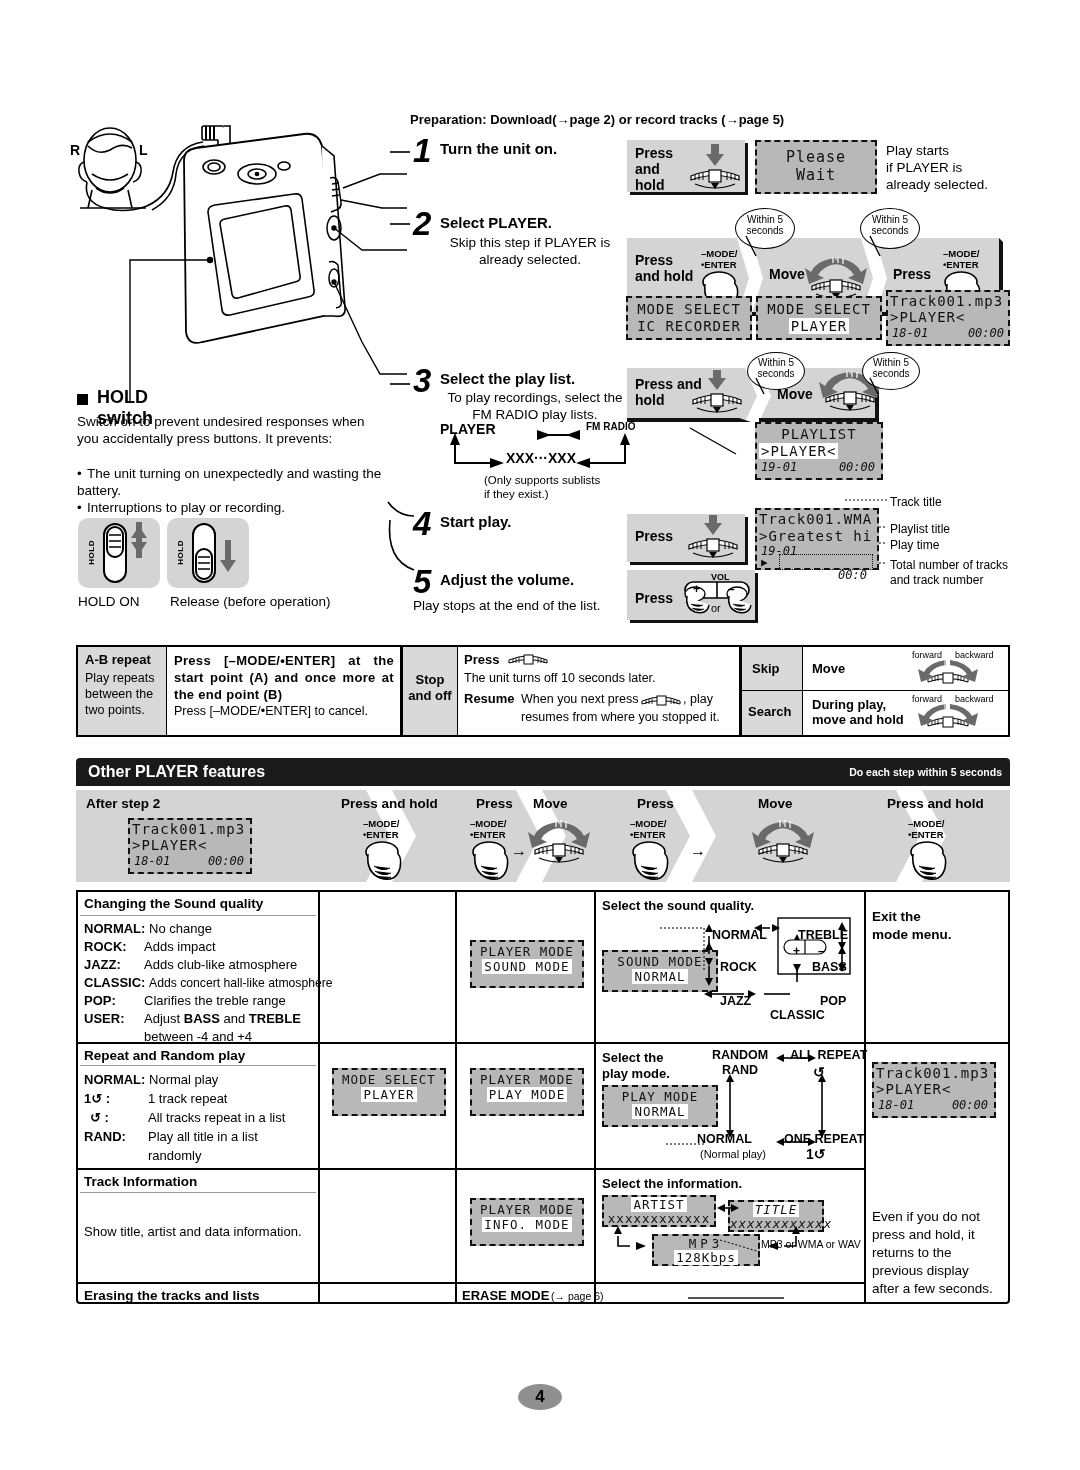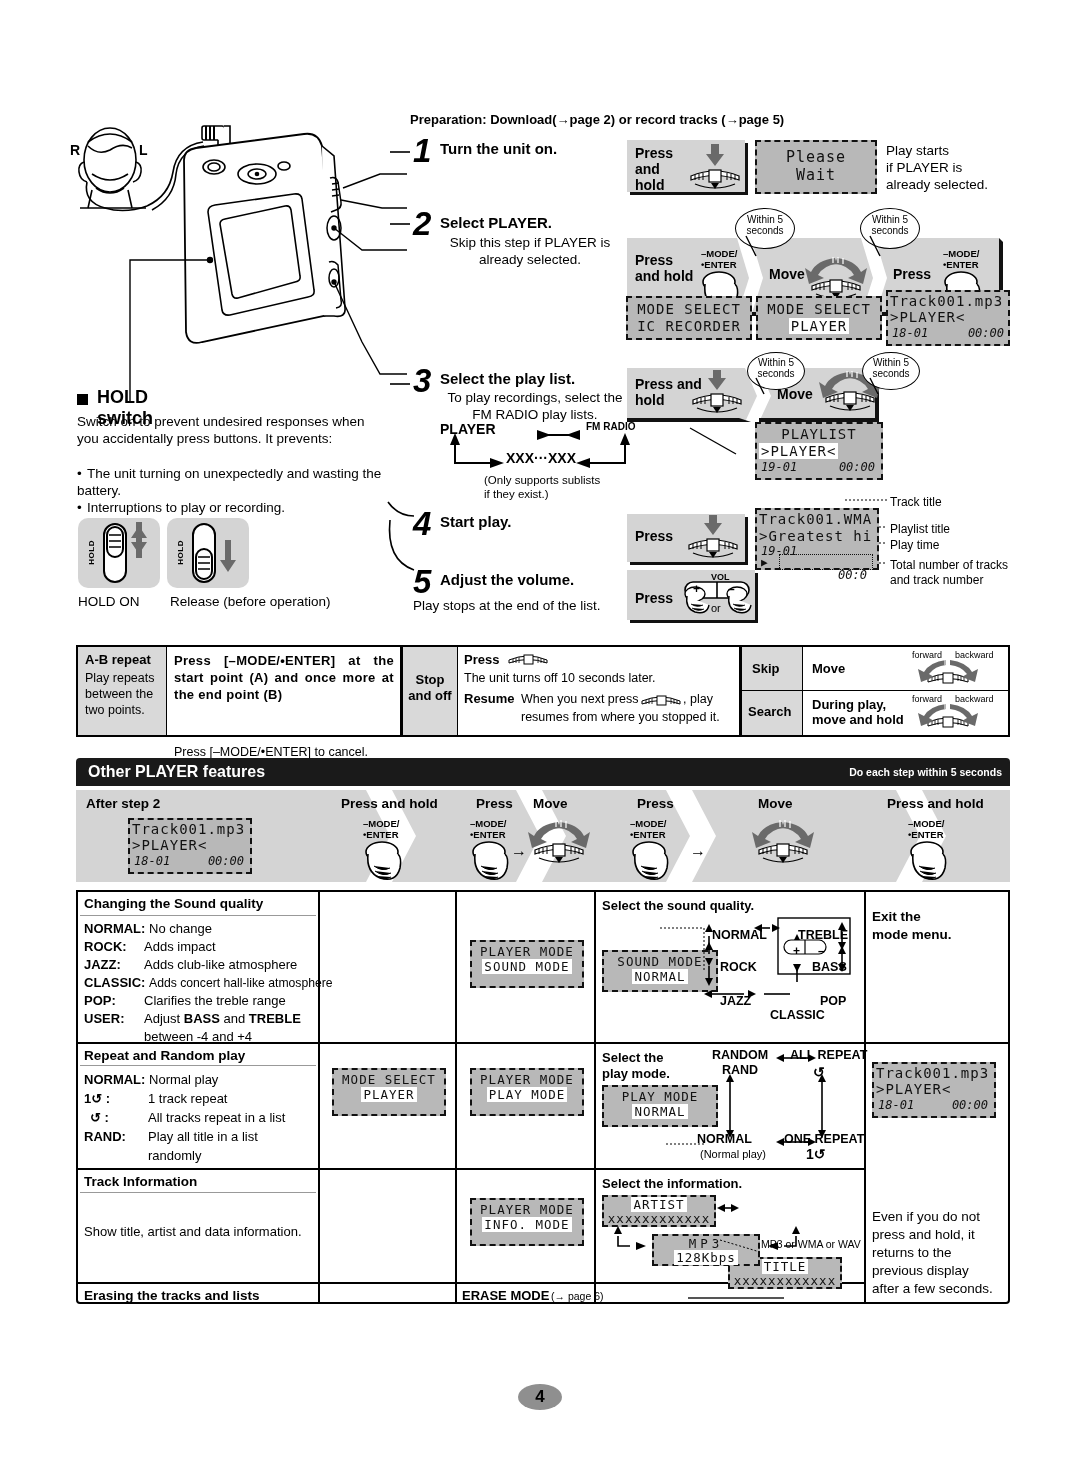--- a/index.html
+++ b/index.html
@@ -477,21 +477,21 @@
   <div class="cellline" style="left:166px;top:647px;width:1px;height:88px;"></div>
   <div class="cellline" style="left:400px;top:647px;width:3px;height:88px;"></div>
   <div class="cellline" style="left:457px;top:647px;width:1px;height:88px;"></div>
   <div class="cellline" style="left:739px;top:647px;width:3px;height:88px;"></div>
   <div class="cellline" style="left:802px;top:647px;width:1px;height:88px;"></div>
   <div class="cellline" style="left:742px;top:690px;width:266px;height:1px;"></div>
 
   <div class="b" style="position:absolute;left:85px;top:652px;font-size:13px;">A-B repeat</div>
   <div style="position:absolute;left:85px;top:670px;width:78px;font-size:12.5px;line-height:16px;">Play repeats between the two points.</div>
   <div class="b" style="position:absolute;left:174px;top:652px;width:220px;font-size:13px;line-height:17px;text-align:justify;letter-spacing:.3px;">Press [–MODE/•ENTER] at the start point (A) and once more at the end point (B)</div>
-  <div style="position:absolute;left:174px;top:704px;font-size:12.5px;margin-top:41px;">Press [–MODE/•ENTER] to cancel.</div>
+  <div style="position:absolute;left:174px;top:704px;font-size:12.5px;">Press [–MODE/•ENTER] to cancel.</div>
 
   <div class="b" style="position:absolute;left:408px;top:672px;font-size:13px;line-height:16px;white-space:pre-line;text-align:center;width:44px;">Stop
 and off</div>
   <div class="b" style="position:absolute;left:464px;top:652px;font-size:13px;">Press</div>
   <svg style="position:absolute;left:507px;top:652px;" width="42" height="14">
     <path d="M2 8 q19 -8 38 0 L40 11 q-19 -7 -38 0 Z" fill="#fff" stroke="#000" stroke-width="1"></path>
     <rect x="17" y="3" width="9" height="9" fill="#fff" stroke="#000" stroke-width="1"></rect>
     <g stroke="#000" stroke-width=".8">
         <path d="M6 7 L6 11 M9 6 L9 11 M12 5 L12 11 M31 5 L31 11 M34 6 L34 11 M37 7 L37 11"></path>
       </g>
@@ -805,21 +805,21 @@
   <div class="lcd" style="left:470px;top:1198px;width:114px;height:48px;">
     <div class="ln" style="top:2px;font-size:12.5px;">PLAYER MODE</div>
     <div class="ln" style="top:17px;font-size:12.5px;"><span class="inv">INFO. MODE</span></div>
   </div>
 
   <div class="b" style="position:absolute;left:602px;top:1176px;font-size:13px;">Select the information.</div>
   <div class="lcd" style="left:602px;top:1195px;width:114px;height:32px;">
     <div class="ln" style="top:0px;font-size:12.5px;"><span class="inv">ARTIST</span></div>
     <div class="ln" style="top:14px;font-size:12.5px;">xxxxxxxxxxxx</div>
   </div>
-  <div class="lcd" style="left:728px;top:1257px;width:114px;height:32px;">
+  <div class="lcd" style="left:728px;top:1200px;width:96px;height:32px;font-style:italic;">
     <div class="ln" style="top:0px;font-size:12.5px;"><span class="inv">TITLE</span></div>
     <div class="ln" style="top:14px;font-size:12.5px;">xxxxxxxxxxxx</div>
   </div>
   <div class="lcd" style="left:652px;top:1234px;width:108px;height:32px;">
     <div class="ln" style="top:0px;font-size:12.5px;letter-spacing:4px;">MP3</div>
     <div class="ln" style="top:14px;font-size:12.5px;"><span class="inv">128Kbps</span></div>
   </div>
   <svg style="position:absolute;left:600px;top:1196px;" width="262" height="78">
     <g stroke="#000" stroke-width="1.6" fill="none">
       <path d="M125 12 L131 12"></path>

